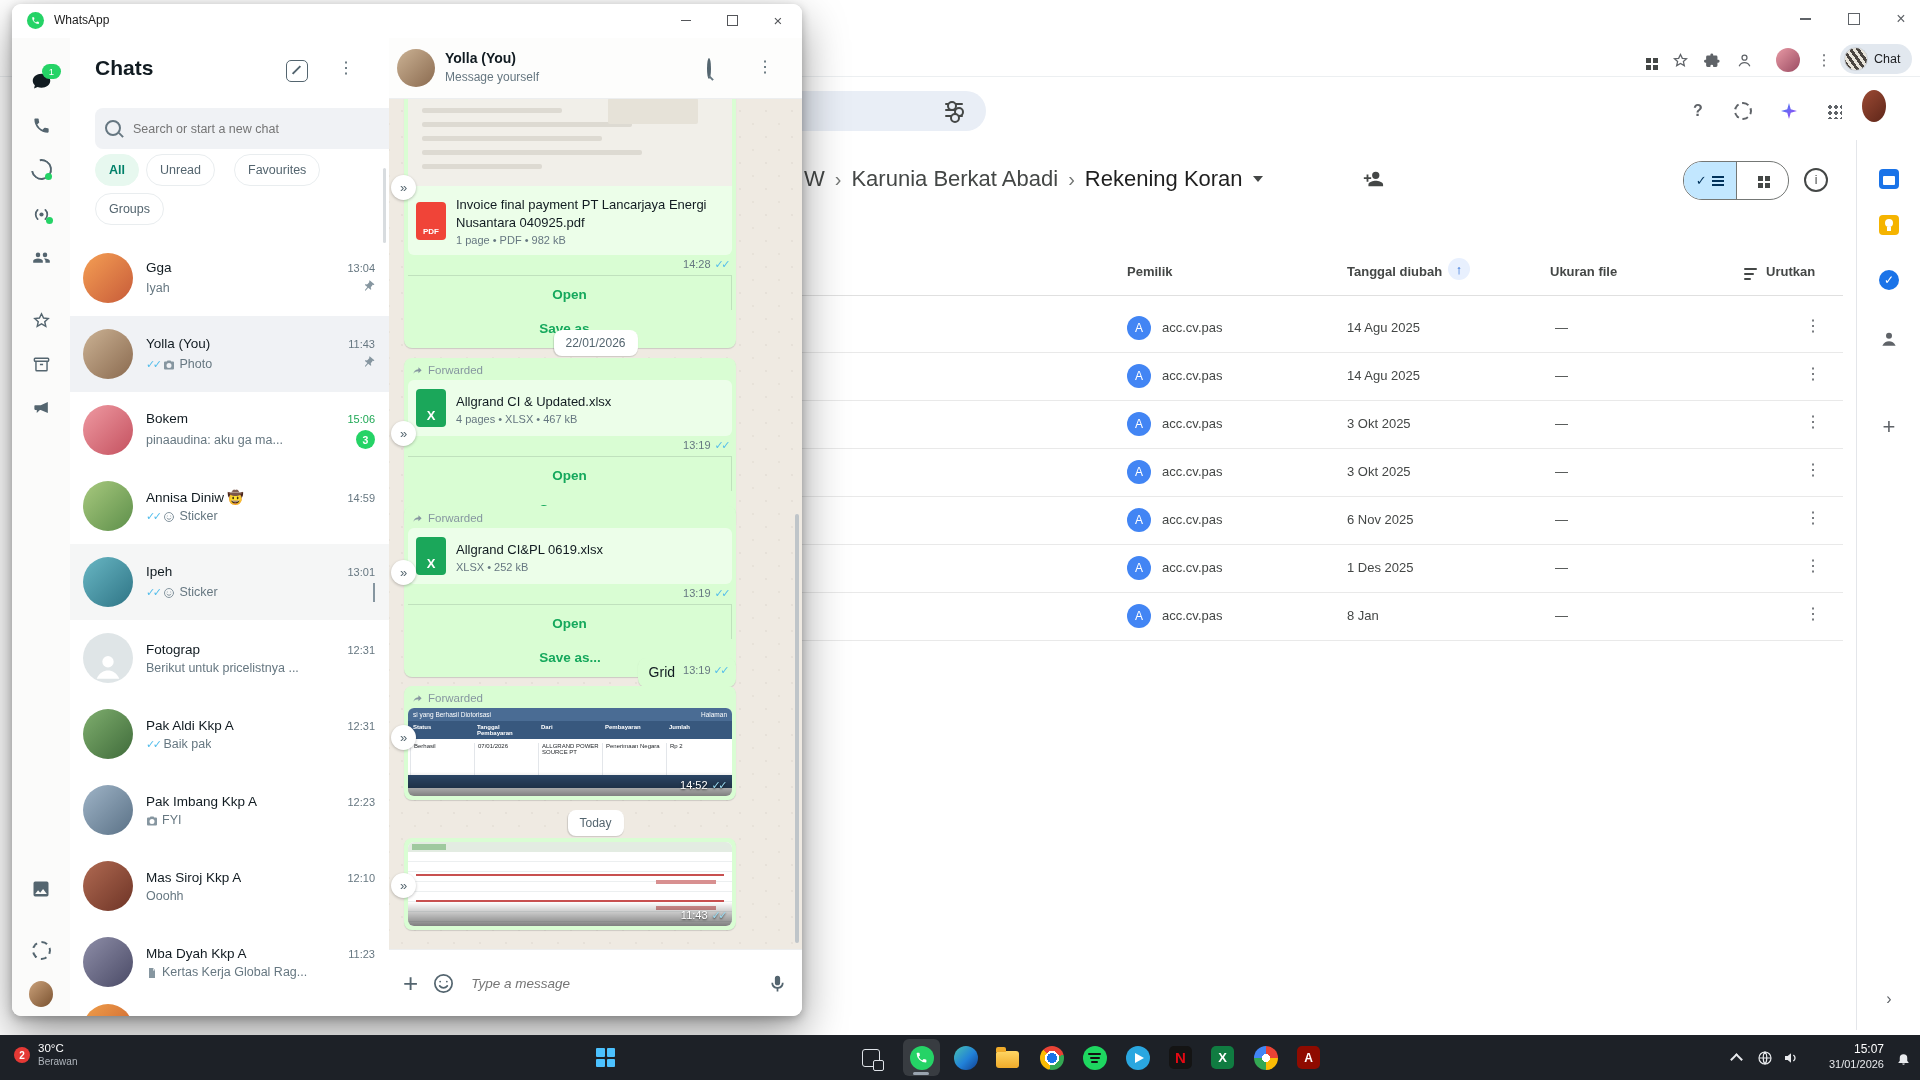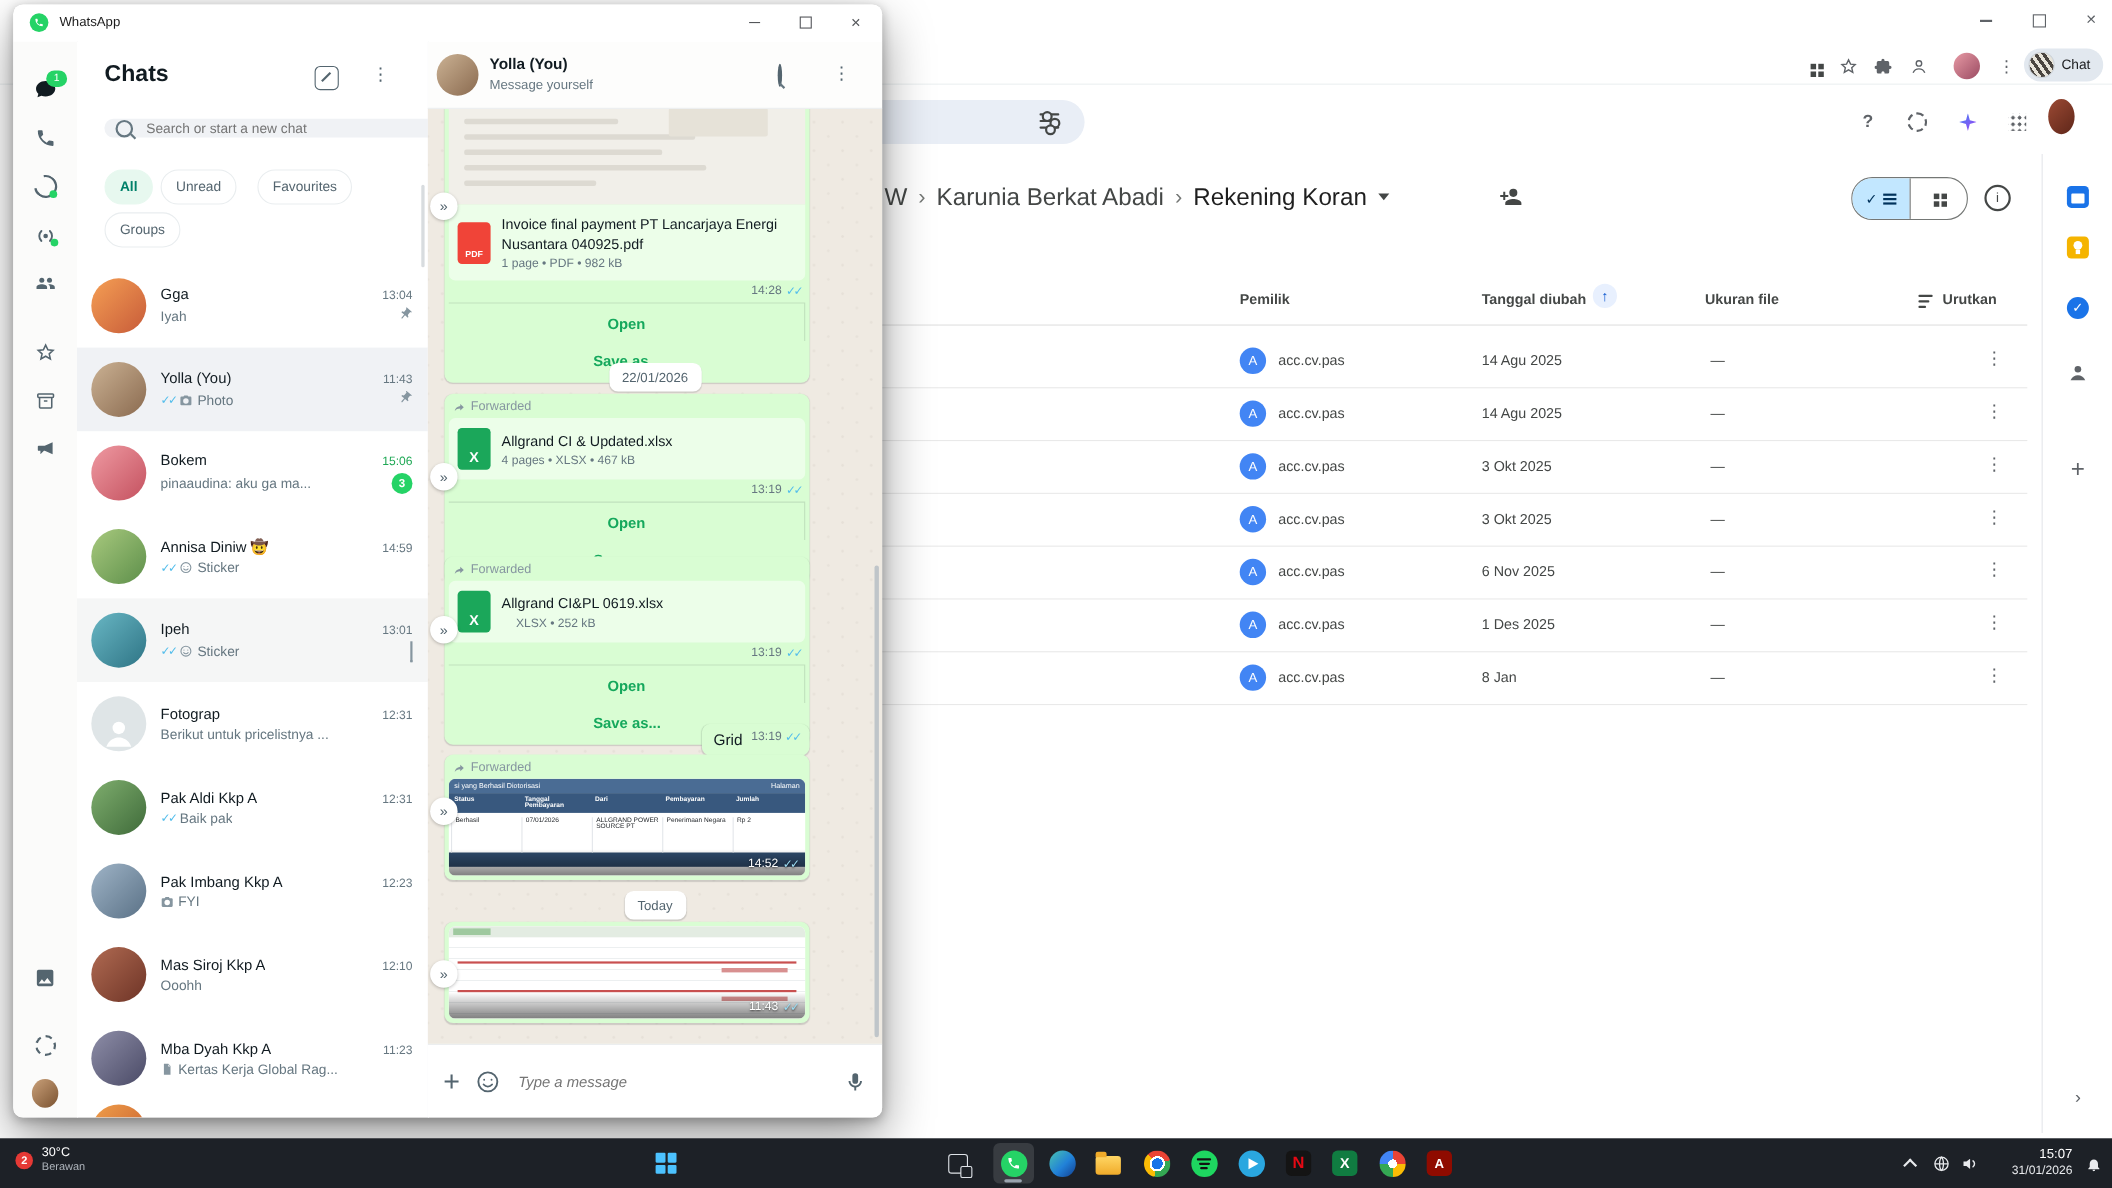--- a/index.html
+++ b/index.html
@@ -44,37 +44,37 @@
 
   
   #wa{position:absolute;left:12px;top:4px;width:790px;height:1012px;background:#fff;border-radius:9px;
       box-shadow:0 18px 45px rgba(0,0,0,.4),0 3px 10px rgba(0,0,0,.25);overflow:hidden;z-index:50;}
   .wa-title{position:absolute;left:0;top:0;width:100%;height:34px;background:#fff;}
   .wawc{position:absolute;top:0;width:44px;height:33px;display:flex;align-items:center;justify-content:center;color:#54565a;}
   #rail{position:absolute;left:0;top:34px;width:58px;height:978px;background:#fbfbfa;border-right:1px solid #eef0f1;}
   .ric{position:absolute;left:17px;width:24px;height:24px;display:flex;align-items:center;justify-content:center;}
   .gdot{position:absolute;width:7px;height:7px;border-radius:50%;background:#25d366;}
   #chatlist{position:absolute;left:58px;top:34px;width:319px;height:978px;background:#fff;border-right:1px solid #e9edef;overflow:hidden;}
-  .wa-search{position:absolute;left:25px;top:70px;width:287px;height:17px;background:#f0f2f5;border-radius:8px;display:flex;align-items:center;padding:0 10px;gap:10px;}
+  .wa-search{position:absolute;left:25px;top:70px;width:287px;height:17px;background:#f0f2f5;border-radius:8px;display:flex;padding:12px 10px;gap:10px;}
   .wa-search input{border:none;outline:none;background:transparent;font-size:12.5px;color:#3b4a54;width:220px;font-family:"Liberation Sans",sans-serif;}
   .mag{width:12px;height:12px;border:2px solid #667781;border-radius:50%;position:relative;flex:none;}
   .mag::after{content:"";position:absolute;width:6px;height:2px;background:#667781;transform:rotate(45deg);right:-5px;bottom:-2px;}
   .chip-f{position:absolute;height:30px;border:1px solid #e9edef;border-radius:16px;display:flex;align-items:center;
           padding:0 13px;font-size:12.5px;color:#54656f;background:#fff;}
   .chip-f.on{background:#e7f8ef;border-color:#e7f8ef;color:#008069;font-weight:bold;}
   .crow{position:absolute;left:0;width:319px;height:76px;display:flex;align-items:center;padding:0 14px 0 13px;gap:13px;box-sizing:border-box;}
   .crow.sel{background:#f0f2f5;} .crow.hov{background:#f5f6f6;}
   .cav{width:50px;height:50px;border-radius:50%;flex:none;position:relative;overflow:hidden;}
   .cmain{flex:1;min-width:0;}
   .cline1{display:flex;justify-content:space-between;align-items:baseline;}
   .cname{font-size:13.5px;color:#111b21;white-space:nowrap;overflow:hidden;text-overflow:ellipsis;}
   .ctime{font-size:11px;color:#667781;flex:none;margin-left:6px;}
   .ctime.grn{color:#1fa855;}
   .cline2{display:flex;justify-content:space-between;margin-top:4px;align-items:center;}
-  .cprev{font-size:12.5px;color:#667781;display:flex;align-items:center;gap:4px;min-width:0;}
+  .cprev{font-size:12.5px;color:#667781;display:flex;align-items:flex-end;gap:4px;min-width:0;}
   .cprev .ptxt{white-space:nowrap;overflow:hidden;text-overflow:ellipsis;}
   .ticks{color:#53bdeb;font-size:11px;letter-spacing:-2.5px;flex:none;}
   .badge{min-width:19px;height:19px;border-radius:10px;background:#25d366;color:#fff;font-size:10.5px;font-weight:bold;
          display:flex;align-items:center;justify-content:center;padding:0 5px;box-sizing:border-box;}
   .chev-dn{width:8px;height:8px;border-right:2px solid #8696a0;border-bottom:2px solid #8696a0;transform:rotate(45deg);margin-top:-4px;}
   #conv{position:absolute;left:377px;top:34px;width:413px;height:978px;}
   #conv-head{position:absolute;left:0;top:0;width:413px;height:60px;background:#fdfdfc;border-bottom:1px solid #eceeef;z-index:5;}
   #ca{position:absolute;left:0;top:60px;width:413px;height:851px;overflow:hidden;background-color:#efeae2;
       background-image:radial-gradient(rgba(90,80,60,.06) 1.2px,transparent 1.3px),radial-gradient(rgba(90,80,60,.05) 1.2px,transparent 1.3px);
       background-size:26px 26px;background-position:0 0,13px 13px;}
@@ -659,21 +659,21 @@
             <svg width="11" height="11" viewBox="0 0 24 24" fill="#8696a0">
               <path d="M14 5v4C7 10 4 14 3 19c2.5-3.5 6-5.1 11-5.1V18l7-6.5z"></path>
             </svg>
             <span>Forwarded</span>
           </div>
         <div class="filerow">
           <span class="ficon xls">
               <em>X</em>
             </span>
           <span style="min-width:0;"><span class="fname">Allgrand CI&amp;PL 0619.xlsx</span>
-          <span class="fmeta" style="display:block;margin-left:13px;">XLSX • 252 kB</span></span>
+          <span class="fmeta" style="display:block;">XLSX • 252 kB</span></span>
         </div>
         <div class="tline">
             <span>13:19</span>
             <span class="ticks">✓✓</span>
           </div>
         <div class="actions">
           <span class="abtn">Open</span>
           <span class="abtn">Save as...</span>
         </div>
       </div>

